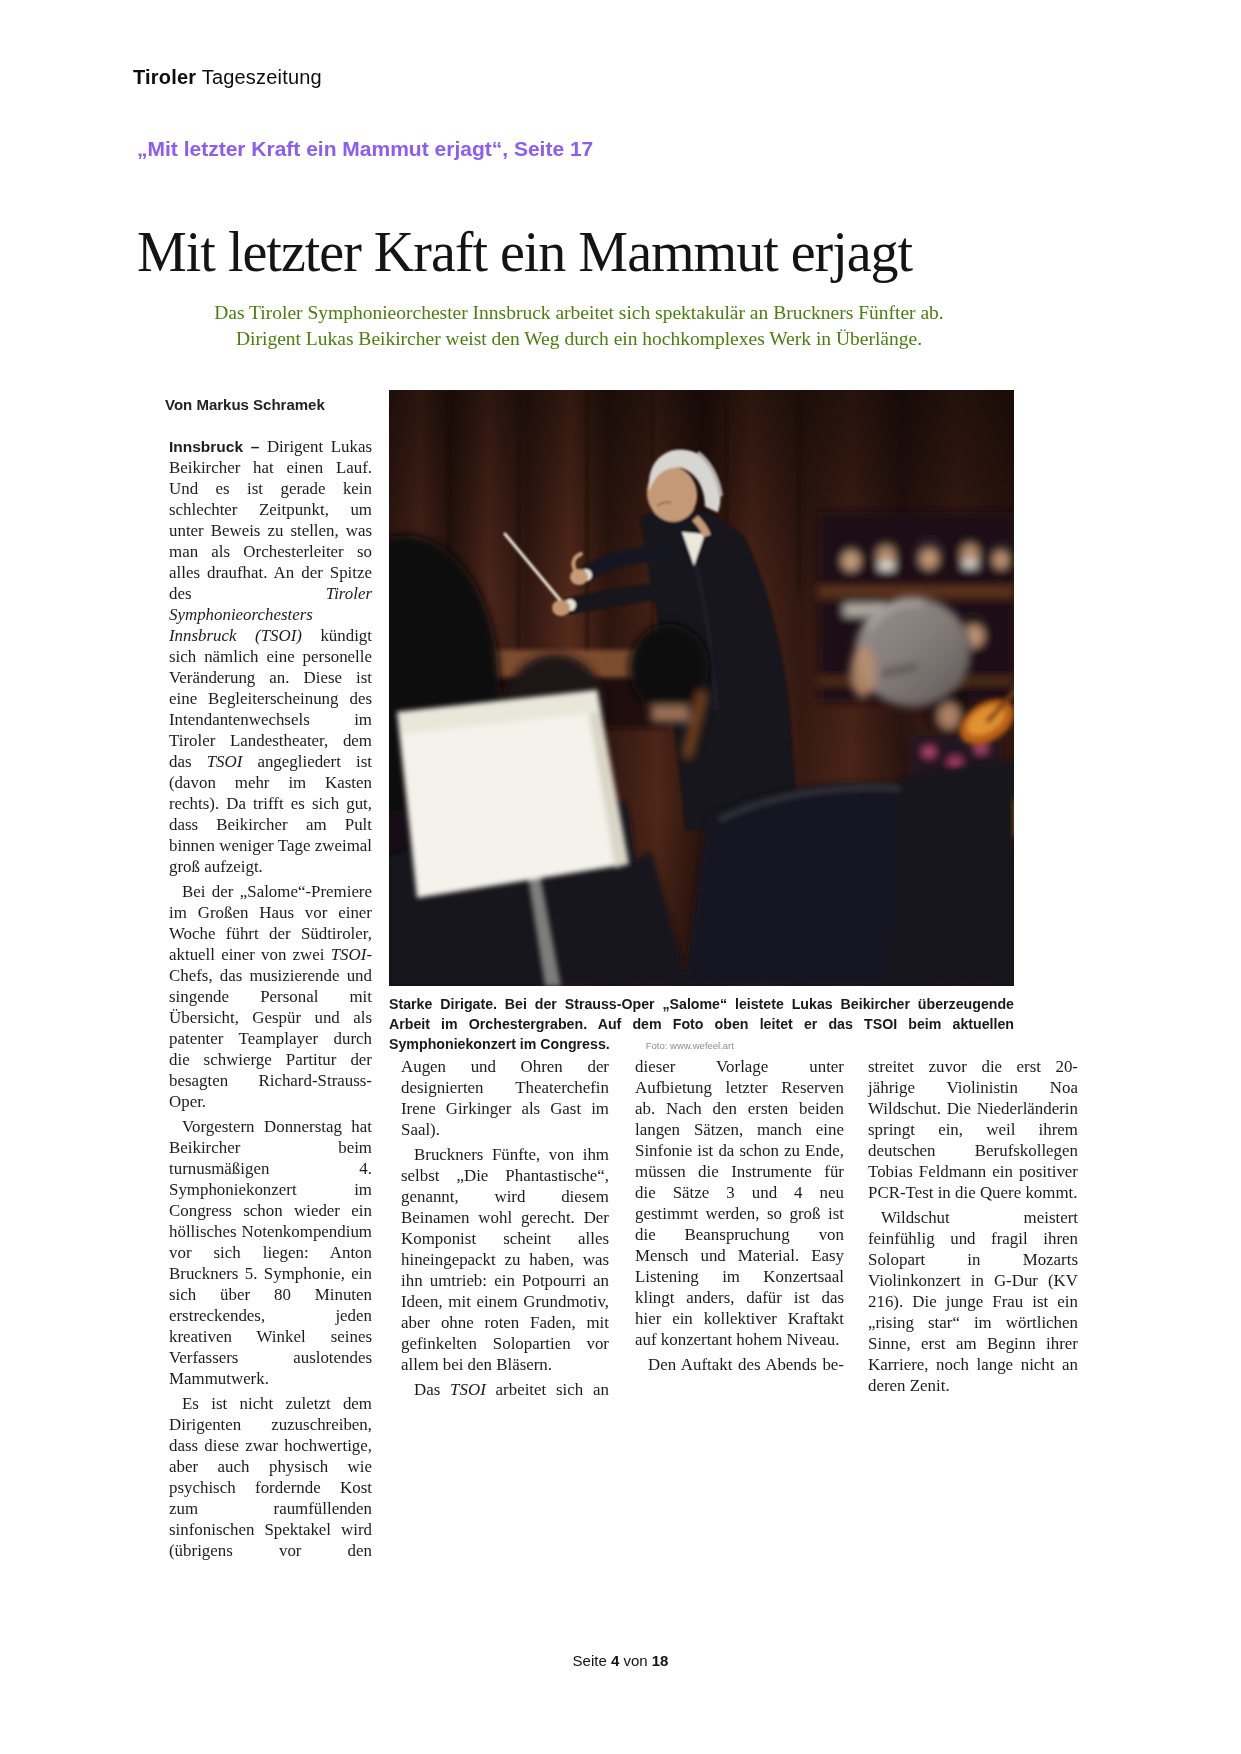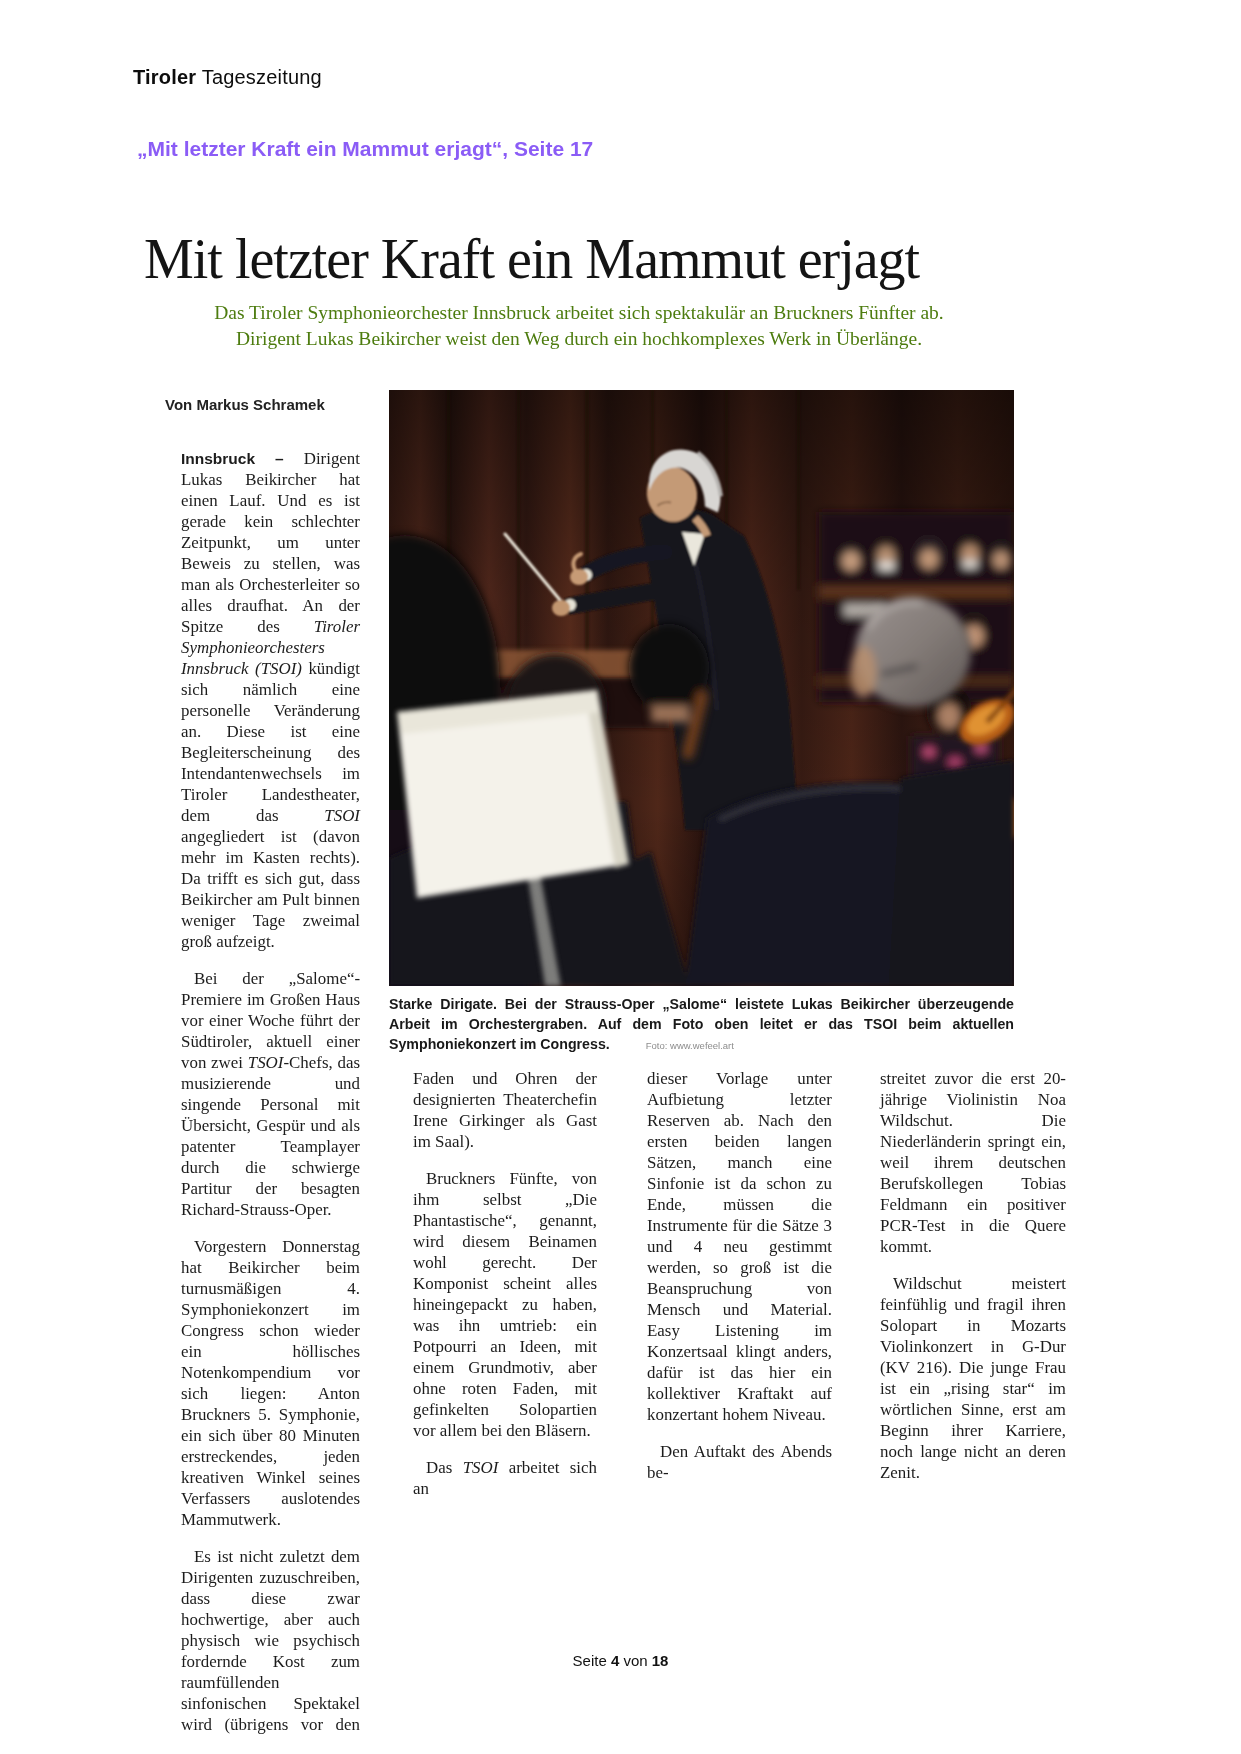--- a/index.html
+++ b/index.html
@@ -6,33 +6,33 @@
   .page{position:relative;width:1241px;height:1754px;background:#ffffff;
         font-family:"Liberation Serif",serif;color:#1a1a1a;overflow:hidden;}
 
   .masthead{position:absolute;left:133px;top:66px;font-family:"Liberation Sans",sans-serif;
             font-size:20px;color:#0d0d0d;letter-spacing:.2px;text-align:center;}
   .masthead .bold{font-weight:700;}
 
   .clipref{position:absolute;left:137px;top:137px;font-family:"Liberation Sans",sans-serif;
            font-weight:700;font-size:21px;color:#8b5cf6;}
 
-  .headline{position:absolute;left:133px;top:216px;width:890px;margin:11px;
+  .headline{position:absolute;left:133px;top:216px;width:890px;margin:4px;
             font-family:"Liberation Serif",serif;font-weight:400;font-size:56px;
             letter-spacing:-1px;color:#141414;white-space:nowrap;}
 
   .subtitle{position:absolute;left:140px;top:300px;width:878px;text-align:center;
             font-size:19.5px;line-height:26px;color:#4d7c0f;}
 
   .byline{position:absolute;left:165px;top:396px;font-family:"Liberation Sans",sans-serif;
           font-weight:700;font-size:15px;color:#222;}
 
   .col{position:absolute;font-size:16.9px;line-height:21px;text-align:justify;
        color:#1c1c1c;hyphens:auto;-webkit-hyphens:auto;}
-  .col p{margin:16px;}
+  .col p{margin:4px;}
   .col p.indent{text-indent:13px;}
   .col p.fill{text-align-last:justify;}
   .col1{left:165px;top:432px;width:211px;}
   .col2{left:397px;top:1052px;width:216px;}
   .col3{left:631px;top:1052px;width:217px;}
   .col4{left:864px;top:1052px;width:218px;}
   .lead{font-family:"Liberation Sans",sans-serif;font-weight:700;font-size:15.5px;}
 
   .photo{position:absolute;left:389px;top:390px;width:625px;height:596px;margin:0;
          background:#2c1510;}
@@ -238,21 +238,21 @@
         </g>
       </g>
     </svg>
   </figure>
 
   <div class="caption">
     <span>Starke Dirigate. Bei der Strauss-Oper „Salome“ leistete Lukas Beikircher überzeugende Arbeit im Orchestergraben. Auf dem Foto oben leitet er das TSOI beim aktuellen Symphoniekonzert im Congress.</span><span class="credit">Foto: www.wefeel.art</span>
   </div>
 
   <div class="col col2">
-      <p><span>Faden und Ohren der designierten Theaterchefin Irene Girkinger als Gast im Saal).</span></p>
+      <p><span>Augen und Ohren der designierten Theaterchefin Irene Girkinger als Gast im Saal).</span></p>
       <p class="indent"><span>Bruckners Fünfte, von ihm selbst „Die Phantastische“, genannt, wird diesem Beinamen wohl gerecht. Der Komponist scheint alles hineingepackt zu haben, was ihn umtrieb: ein Potpourri an Ideen, mit einem Grundmotiv, aber ohne roten Faden, mit gefinkelten Solopartien vor allem bei den Bläsern.</span></p>
       <p class="indent fill"><span>Das </span><i>TSOI</i><span> arbeitet sich an</span></p>
     </div>
   <div class="col col3">
       <p><span>dieser Vorlage unter Aufbietung letzter Reserven ab. Nach den ersten beiden langen Sätzen, manch eine Sinfonie ist da schon zu Ende, müssen die Instrumente für die Sätze 3 und 4 neu gestimmt werden, so groß ist die Beanspruchung von Mensch und Material. Easy Listening im Konzertsaal klingt anders, dafür ist das hier ein kollektiver Kraftakt auf konzertant hohem Niveau.</span></p>
       <p class="indent fill"><span>Den Auftakt des Abends be-</span></p>
     </div>
   <div class="col col4">
       <p><span>streitet zuvor die erst 20-jährige Violinistin Noa Wildschut. Die Niederländerin springt ein, weil ihrem deutschen Berufskollegen Tobias Feldmann ein positiver PCR-Test in die Quere kommt.</span></p>
       <p class="indent"><span>Wildschut meistert feinfühlig und fragil ihren Solopart in Mozarts Violinkonzert in G-Dur (KV 216). Die junge Frau ist ein „rising star“ im wörtlichen Sinne, erst am Beginn ihrer Karriere, noch lange nicht an deren Zenit.</span></p>

